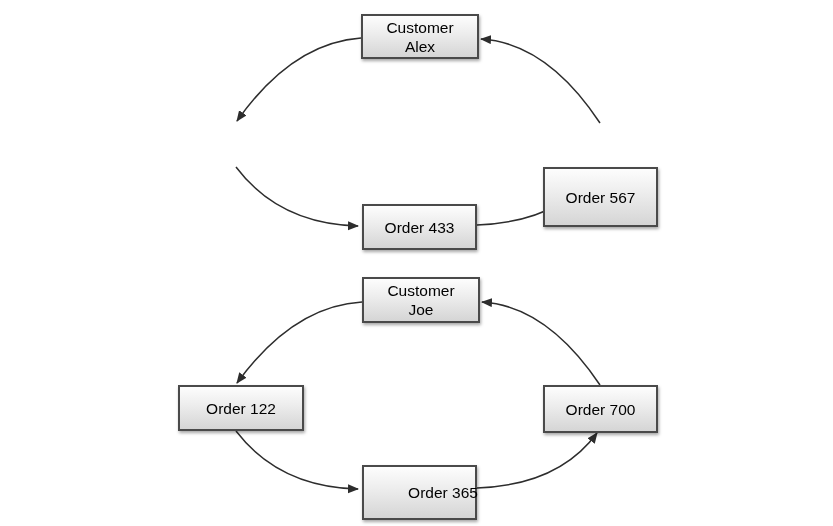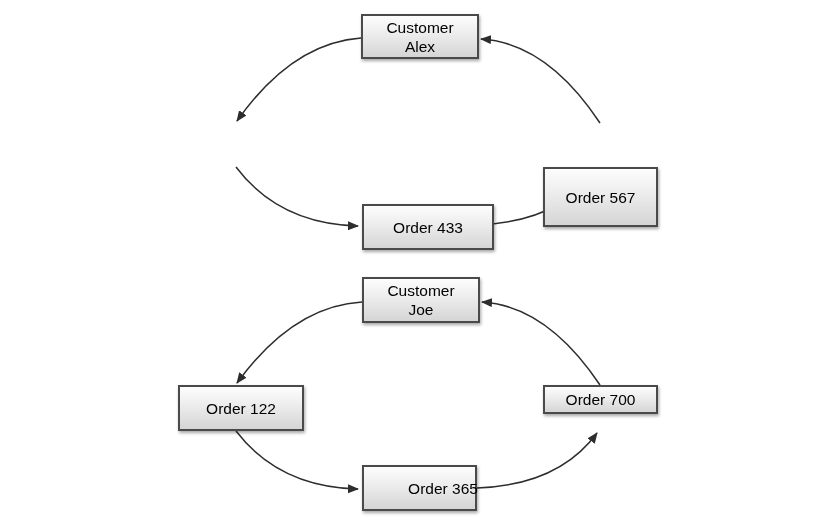--- a/index.html
+++ b/index.html
@@ -42,26 +42,26 @@
     font-size: 15.5px;
     line-height: 19px;
   }
   .node .line {
     display: block;
     white-space: nowrap;
   }
   
   #n-alex  { left: 361px; top: 14px;  width: 118px; height: 45px; }
   #n-o234  { left: 178px; top: 123px; width: 114px; height: 45px; }
-  #n-o433  { left: 362px; top: 204px; width: 132px; height: 46px; text-align: center; }
+  #n-o433  { left: 362px; top: 204px; width: 115px; height: 46px; text-align: center; }
   #n-o567  { left: 543px; top: 123px; width: 115px; height: 60px; margin-top: 44px; }
   #n-joe   { left: 362px; top: 277px; width: 118px; height: 46px; }
   #n-o122  { left: 178px; top: 385px; width: 126px; height: 46px; }
-  #n-o365  { left: 362px; top: 465px; width: 115px; height: 46px; padding-left: 47px; }
-  #n-o700  { left: 543px; top: 385px; width: 115px; height: 29px; }
+  #n-o365  { left: 362px; top: 465px; width: 115px; height: 55px; padding-left: 47px; }
+  #n-o700  { left: 543px; top: 385px; width: 115px; height: 48px; }
 </style>
 </head>
 <body>
 
 <div class="canvas">
 
   <svg class="edges" viewBox="0 0 833 526" xmlns="http://www.w3.org/2000/svg">
     <defs>
       <marker id="arrowhead" markerWidth="12" markerHeight="10" refX="10" refY="4.5" orient="auto" markerUnits="userSpaceOnUse">
         <path d="M0,0 L11,4.5 L0,9 z" fill="#2d2d2d"></path>

